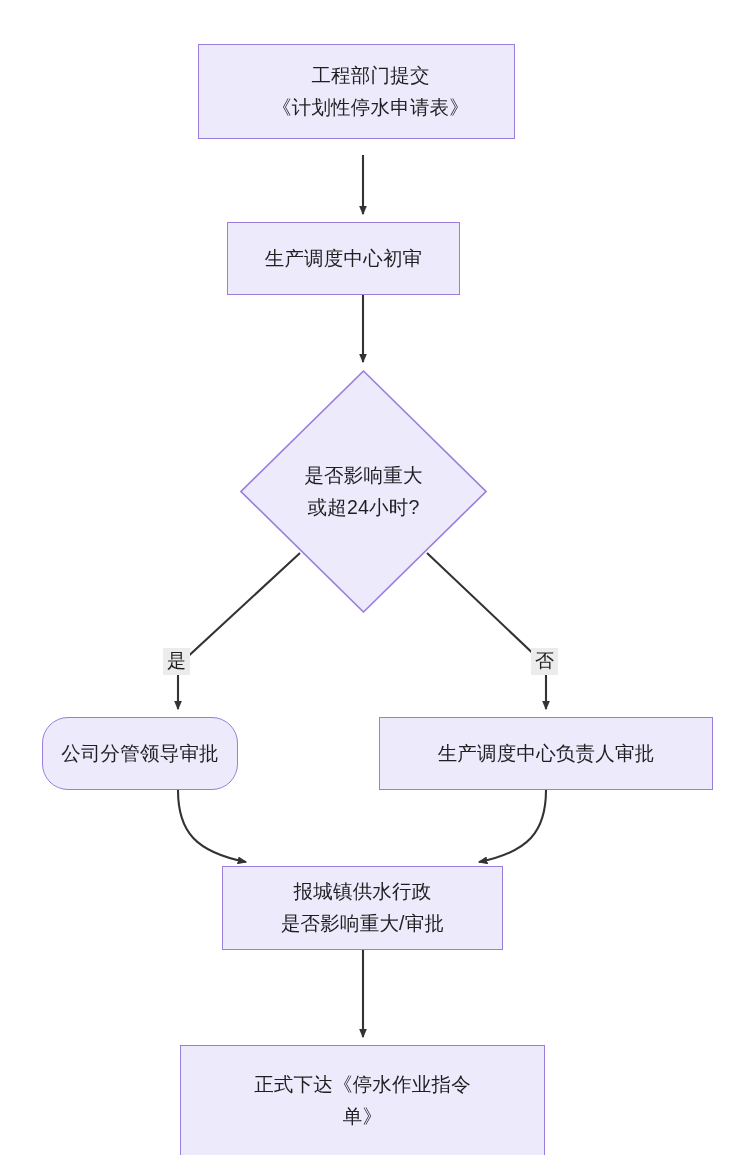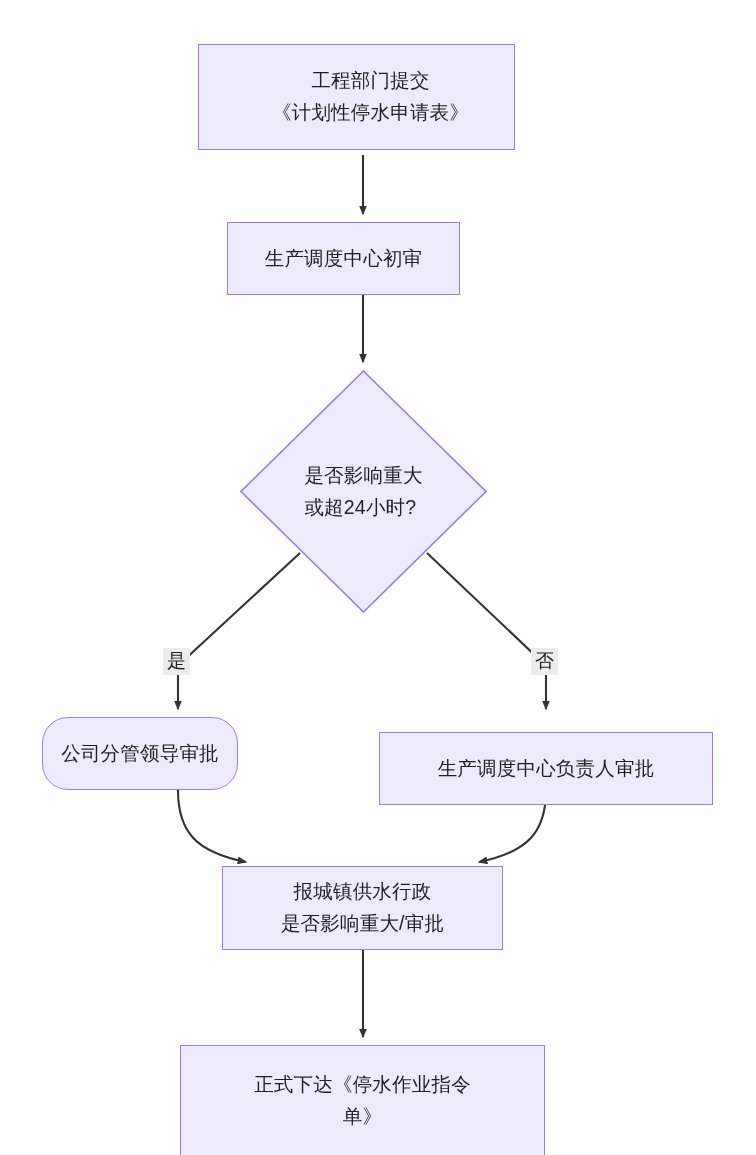--- a/index.html
+++ b/index.html
@@ -55,20 +55,21 @@
   }
   .diamond-text {
     position: absolute;
     left: 0;
     top: 0;
     width: 100%;
     height: 100%;
     display: flex;
     align-items: center;
     justify-content: center;
+    text-align: center;
     color: #1f1f22;
     font-size: 19.5px;
     line-height: 1.62;
     letter-spacing: 0.2px;
     white-space: pre-line;
   }
   .edge-label {
     position: absolute;
     background: #ECECEC;
     color: #1f1f22;
@@ -98,21 +99,21 @@
 
     <path d="M427,553 L542,662 Q546,668 546,676 L546,709" stroke="#333333" stroke-width="2.1" fill="none" marker-end="url(#arrowhead)"></path>
 
     <path d="M178,790 C178,832 196,852 246,862" stroke="#333333" stroke-width="2.1" fill="none" marker-end="url(#arrowhead)"></path>
 
     <path d="M546,790 C546,832 528,852 479,862" stroke="#333333" stroke-width="2.1" fill="none" marker-end="url(#arrowhead)"></path>
 
     <path d="M363,950 L363,1037" stroke="#333333" stroke-width="2.1" fill="none" marker-end="url(#arrowhead)"></path>
   </svg>
 
-  <div class="node" style="left:198px; top:44px; width:317px; height:106px;padding-left:28px;">
+  <div class="node" style="left:198px; top:44px; width:317px; height:95px;padding-left:28px;">
     <span class="node-label">工程部门提交
 《计划性停水申请表》</span>
   </div>
 
   <div class="node" style="left:227px; top:222px; width:233px; height:73px;">
     <span class="node-label">生产调度中心初审</span>
   </div>
 
   <div class="diamond-wrap" style="left:240px; top:370px; width:247px; height:243px;">
     <svg class="diamond-shape" width="247" height="243" viewBox="0 0 247 243" xmlns="http://www.w3.org/2000/svg">
@@ -123,21 +124,21 @@
   </div>
 
   <div class="edge-label" style="left:163px; top:648px;">是</div>
 
   <div class="edge-label" style="left:531px; top:648px;">否</div>
 
   <div class="node" style="left:42px; top:717px; width:196px; height:73px;border-radius:26px;">
     <span class="node-label">公司分管领导审批</span>
   </div>
 
-  <div class="node" style="left:379px; top:732px; width:334px; height:73px;">
+  <div class="node" style="left:379px; top:717px; width:334px; height:73px;">
     <span class="node-label">生产调度中心负责人审批</span>
   </div>
 
   <div class="node" style="left:222px; top:866px; width:281px; height:84px;">
     <span class="node-label">报城镇供水行政
 是否影响重大/审批</span>
   </div>
 
   <div class="node" style="left:180px; top:1045px; width:365px; height:112px;">
     <span class="node-label">正式下达《停水作业指令

